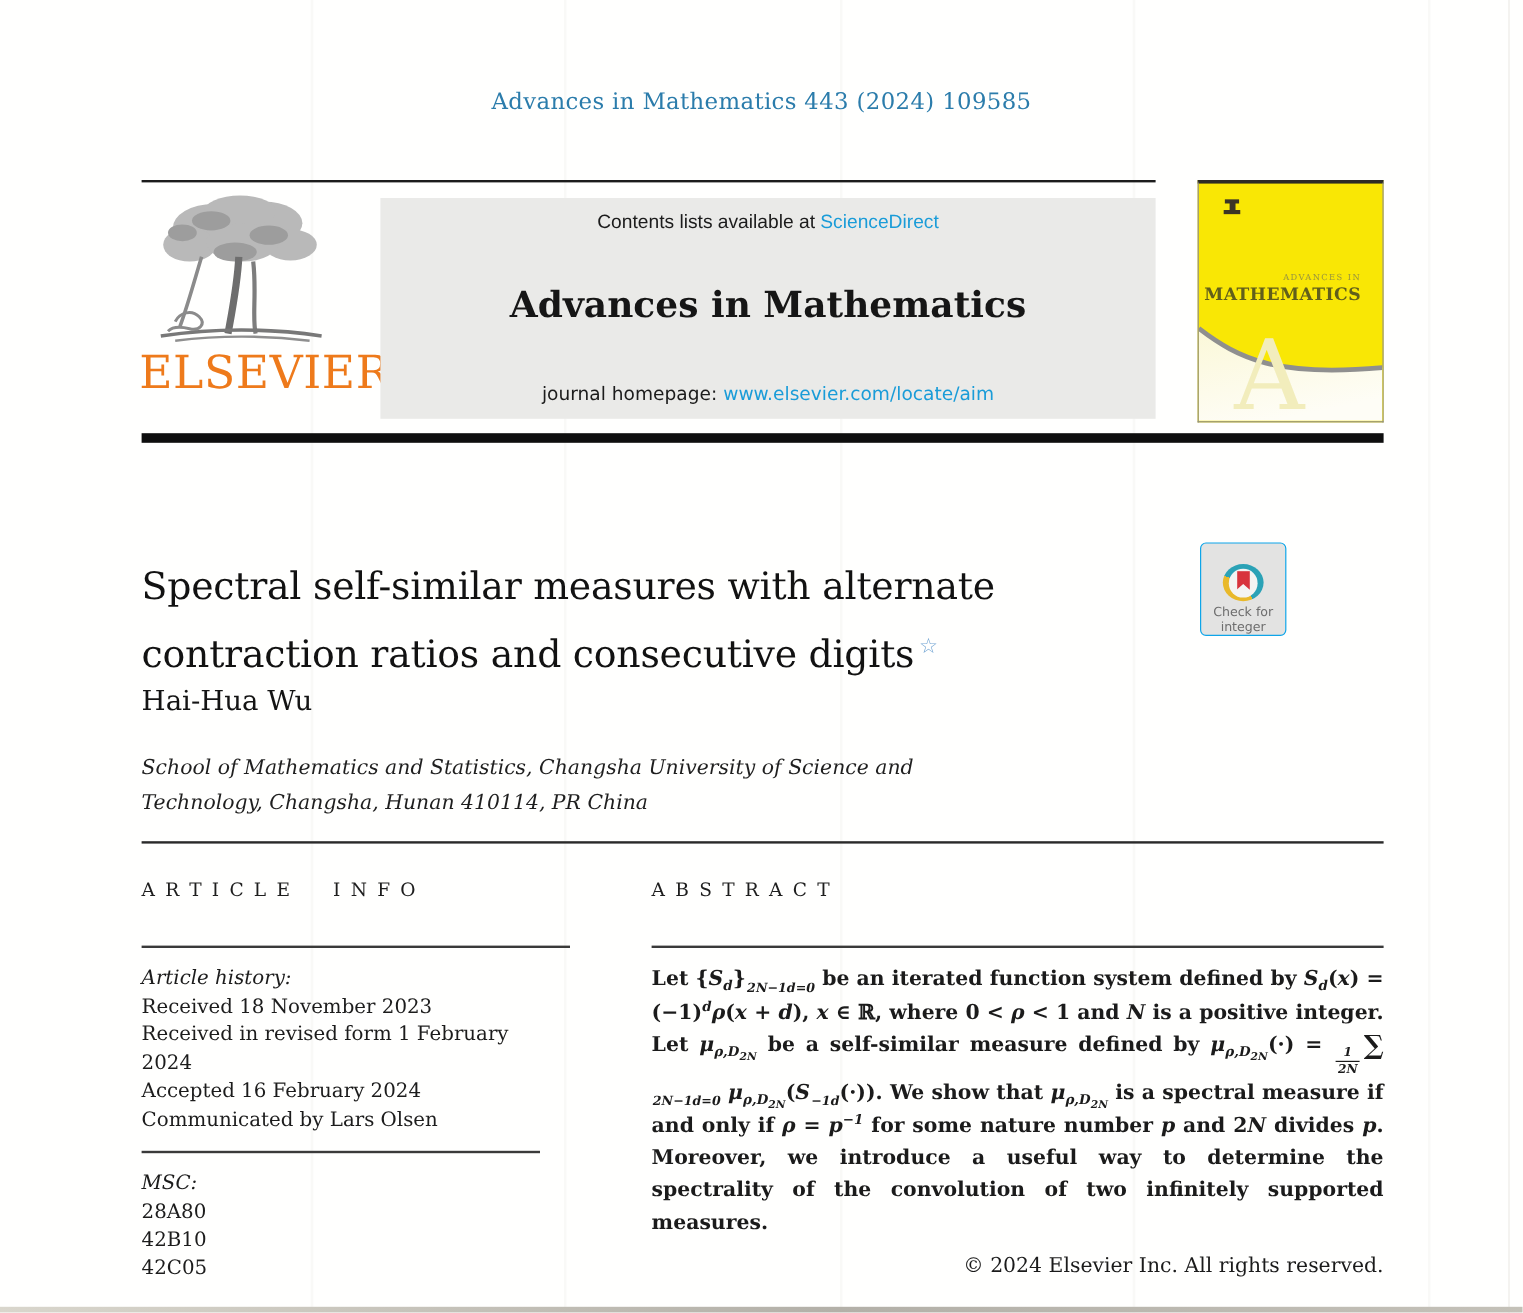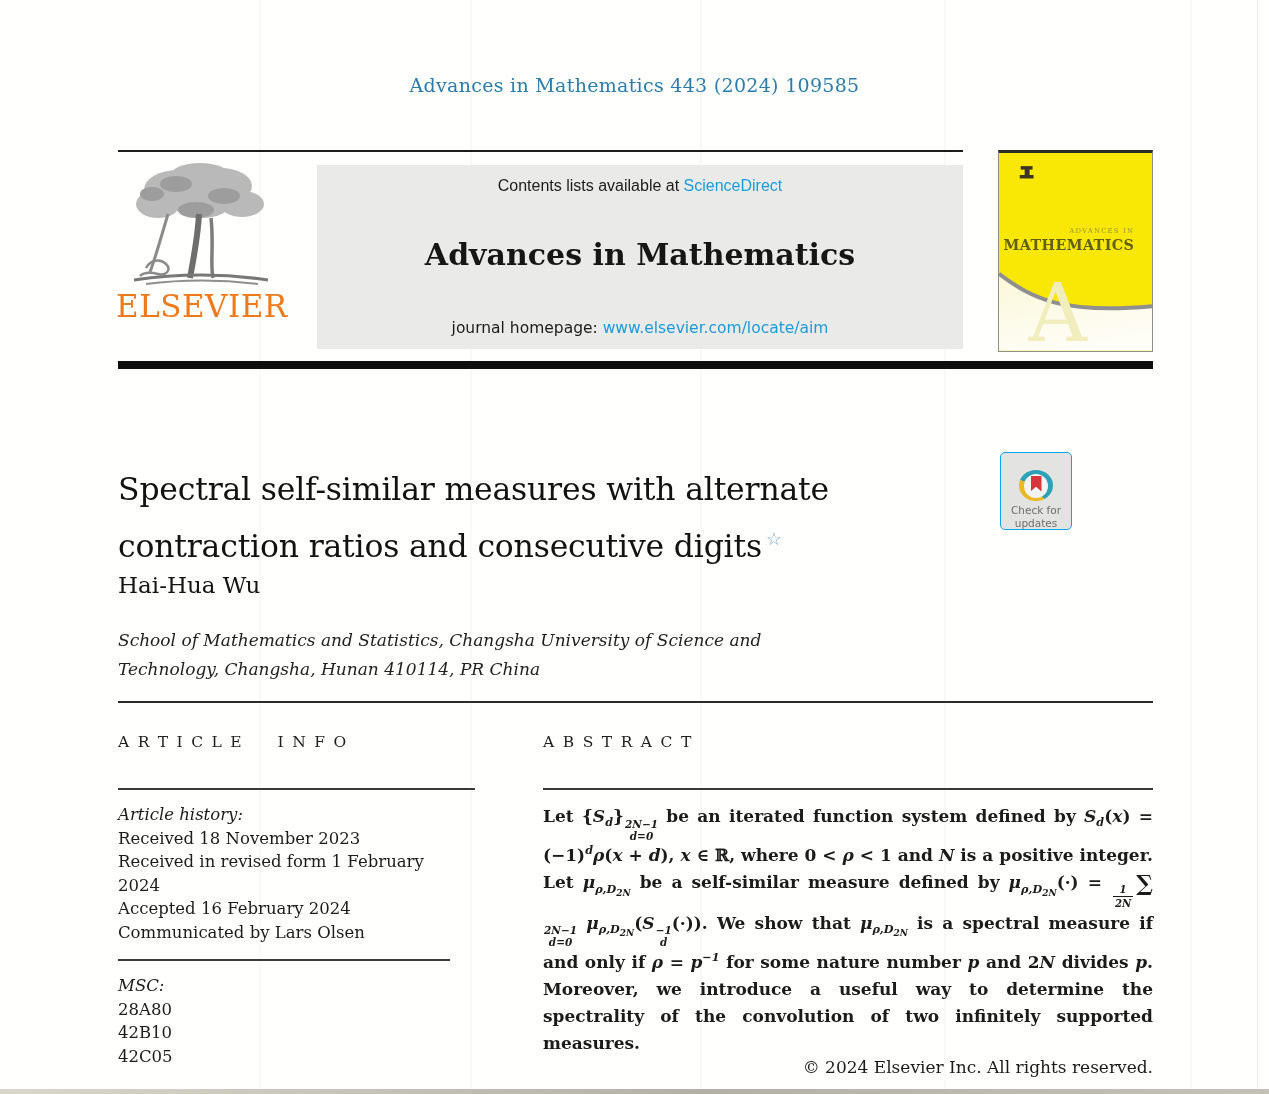--- a/index.html
+++ b/index.html
@@ -15,21 +15,21 @@
     position:absolute; top:74px; left:0; width:100%;
     text-align:center; font-size:19px; color:#2b7cab; letter-spacing:0.3px;
   }
 
   .top-rule { position:absolute; left:118px; top:150px; width:845px; height:2px; background:#1c1c1c; }
 
   
   .publisher { position:absolute; left:116px; top:160px; width:172px; height:190px; }
   .publisher svg { display:block; }
   .elsevier-word {
-    margin-top:2px; font-size:31px; color:#ee7a1b; letter-spacing:0.5px;
+    margin-top:2px; font-size:38px; color:#ee7a1b; letter-spacing:0.5px;
     font-family:"DejaVu Serif", serif;
   }
 
   .graybox {
     position:absolute; left:317px; top:165px; width:646px; height:184px;
     background:#eaeae8; text-align:center;
   }
   .contents-line {
     position:absolute; top:12px; width:100%; font-family:Liberation Sans, sans-serif;
     font-size:16px; color:#1c1c1c;
@@ -99,28 +99,28 @@
   .sec-rule { margin-top:33px; height:2px; background:#3a3a3a; }
   .sec-rule.mid { margin-top:15px; margin-bottom:13px; }
   .info-body { margin-top:13px; font-size:16.5px; line-height:23.5px; color:#1c1c1c; width:332px; }
   .em { font-style:italic; }
 
   .abs-body {
     margin-top:13px; font-size:17px; line-height:27px; color:#1b1b1b;
     text-align:justify;
     font-weight:bold;
   }
-  .copyright { margin-top:0; font-size:17px; text-align:right; color:#1b1b1b; }
+  .copyright { margin-top:12px; font-size:17px; text-align:right; color:#1b1b1b; }
 
   
   .mi { font-style:italic; }
   sub.mi, sup.mi { font-size:0.66em; line-height:0; }
   sub.mi sub { font-size:0.8em; font-style:italic; }
   .stack {
-    display:inline-flex; flex-direction:column; font-size:0.62em; line-height:1.12;
+    display:inline-flex; flex-direction:row; font-size:0.62em; line-height:1.12;
     vertical-align:-0.55em; font-style:italic; text-align:left; margin-left:1px;align-items:center;
   }
   .frac {
     display:inline-flex; flex-direction:column; align-items:center; font-size:0.6em;
     line-height:1.25; vertical-align:-0.45em; font-style:italic; margin:0 2px;
   }
   .frac .den { border-top:1.5px solid #1b1b1b; padding:0 2px; }
   .big { font-size:1.3em; vertical-align:-0.1em; margin-left:1px; }
 
   .bottom-bar {
@@ -210,21 +210,21 @@
   </h1>
 
   <div class="badge">
     <div class="badge-ring">
       <div class="ring-inner">
           <div class="bookmark"></div>
         </div>
     </div>
     <div class="badge-text">
       <span>Check for</span><br>
-      <span>updates</span>
+      <span>integer</span>
     </div>
   </div>
 
   <div class="author">Hai-Hua Wu</div>
 
   <div class="affiliation">
     <span>School of Mathematics and Statistics, Changsha University of Science and</span><br>
     <span>Technology, Changsha, Hunan 410114, PR China</span>
   </div>
 

